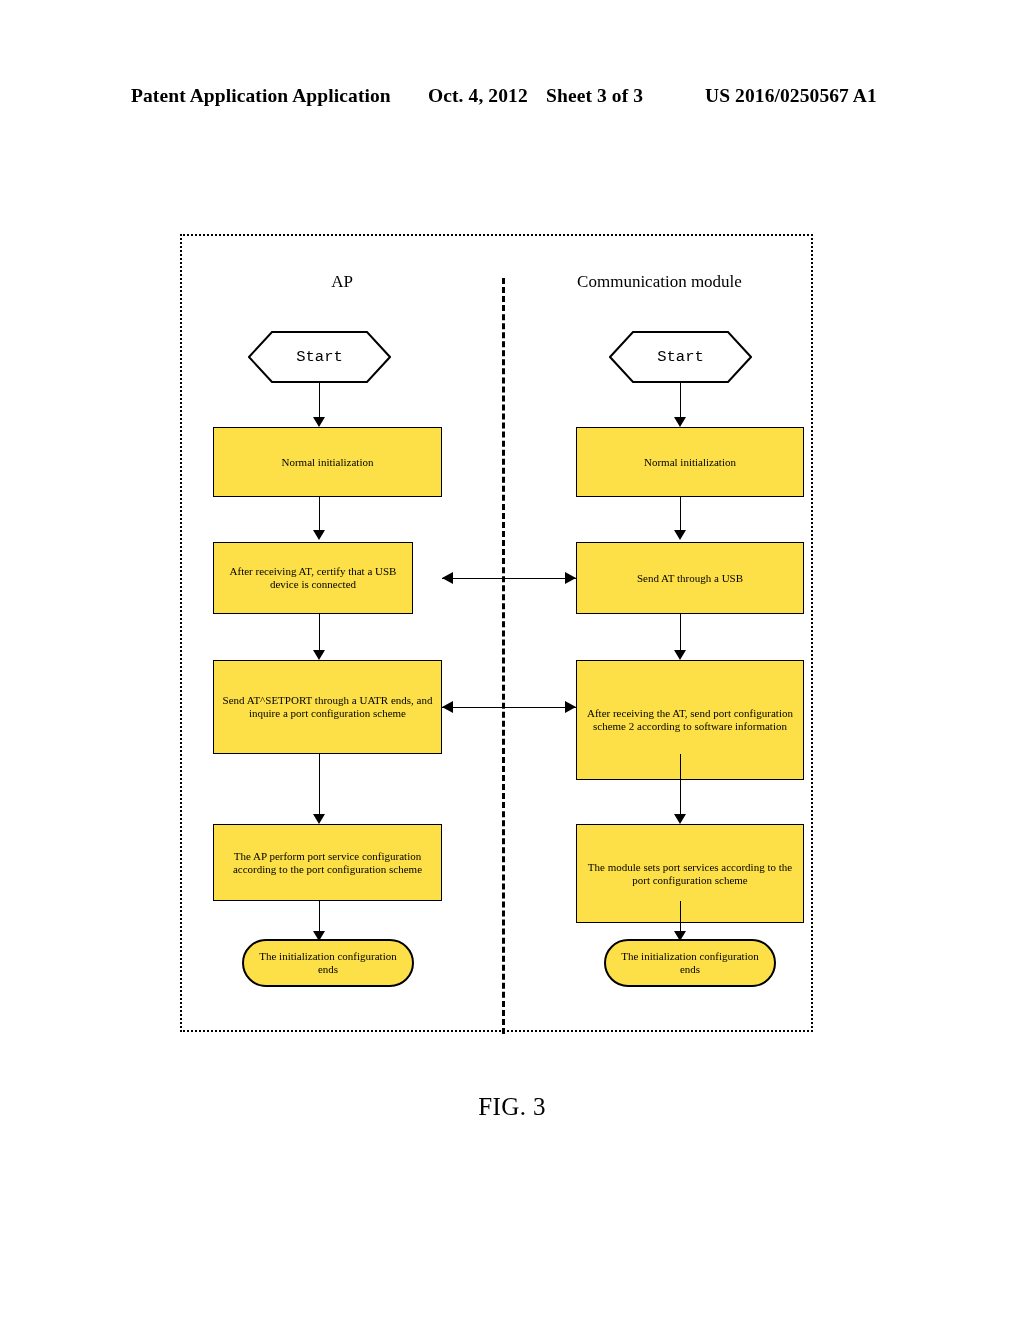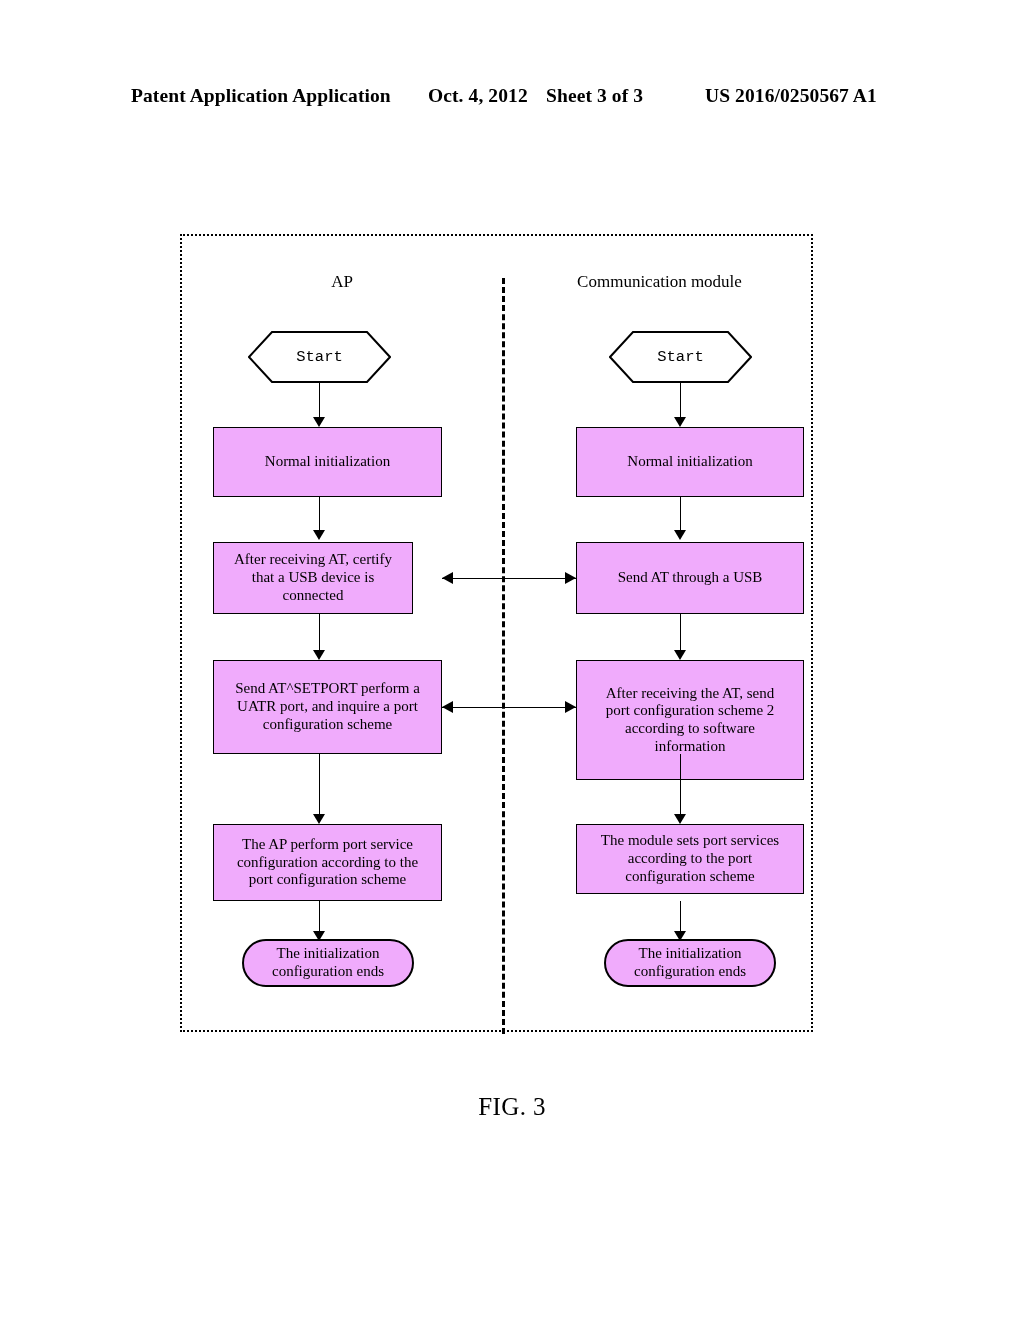--- a/index.html
+++ b/index.html
@@ -69,25 +69,25 @@
   .lane-title.left  { left: 0px;   top: 36px; width: 320px; }
   .lane-title.right { left: 322px; top: 36px; width: 311px; }
 
   
   .node {
     position: absolute;
     display: flex;
     align-items: center;
     justify-content: center;
     text-align: center;
-    font-size: 15px;
+    font-size: 11px;
     line-height: 1.18;
     font-family: "Liberation Serif", "DejaVu Serif", serif;
-    background: #f0abfc;
-    padding: 2px 19px;
+    background: #fde047;
+    padding: 2px 5px;
   }
   .node.box {
     border: 1.6px solid #000;
   }
   .node.terminal {
     border: 2.2px solid #000;
     border-radius: 999px;
   }
   .hexwrap {
     position: absolute;
@@ -180,21 +180,21 @@
   <div class="vhead" style="left:131px; top:294px;"></div>
 
   <div class="node box" style="left:31px; top:306px; width:200px; height:72px;">
     <span>After receiving AT, certify that a USB device is connected</span>
   </div>
 
   <div class="vconn" style="left:137px; top:378px; height:38px;"></div>
   <div class="vhead" style="left:131px; top:414px;"></div>
 
   <div class="node box" style="left:31px; top:424px; width:229px; height:94px;">
-    <span>Send AT^SETPORT perform a UATR port, and inquire a port configuration scheme</span>
+    <span>Send AT^SETPORT through a UATR ends, and inquire a port configuration scheme</span>
   </div>
 
   <div class="vconn" style="left:137px; top:518px; height:62px;"></div>
   <div class="vhead" style="left:131px; top:578px;"></div>
 
   <div class="node box" style="left:31px; top:588px; width:229px; height:77px;">
     <span>The AP perform port service configuration according to the port configuration scheme</span>
   </div>
 
   <div class="vconn" style="left:137px; top:665px; height:34px;"></div>
@@ -228,21 +228,21 @@
   <div class="vconn" style="left:498px; top:378px; height:38px;"></div>
   <div class="vhead" style="left:492px; top:414px;"></div>
 
   <div class="node box" style="left:394px; top:424px; width:228px; height:120px;">
     <span>After receiving the AT, send port configuration scheme 2 according to software information</span>
   </div>
 
   <div class="vconn" style="left:498px; top:518px; height:62px;"></div>
   <div class="vhead" style="left:492px; top:578px;"></div>
 
-  <div class="node box" style="left:394px; top:588px; width:228px; height:70px;">
+  <div class="node box" style="left:394px; top:588px; width:228px; height:99px;">
     <span>The module sets port services according to the port configuration scheme</span>
   </div>
 
   <div class="vconn" style="left:498px; top:665px; height:34px;"></div>
   <div class="vhead" style="left:492px; top:695px;"></div>
 
   <div class="node terminal" style="left:422px; top:703px; width:172px; height:48px;">
     <span>The initialization configuration ends</span>
   </div>
 

